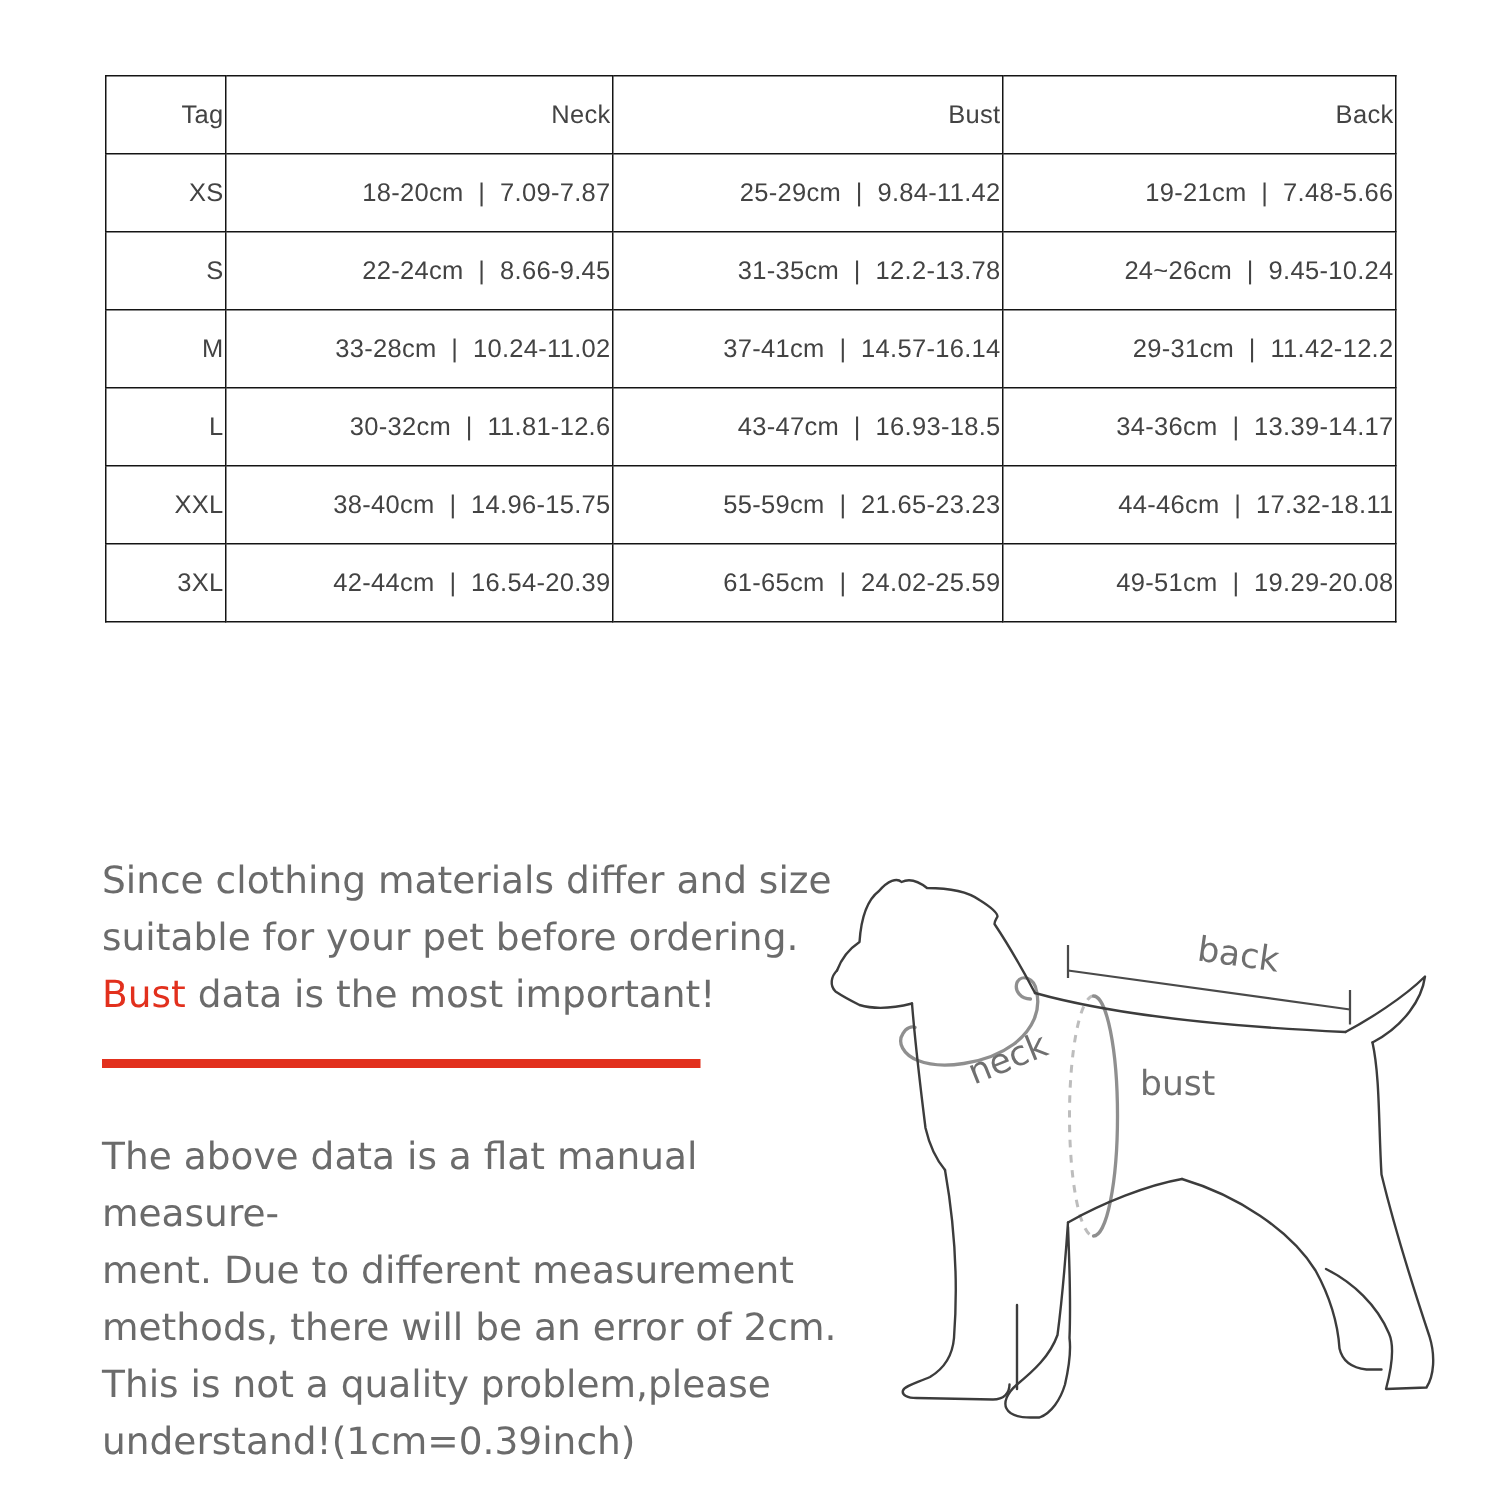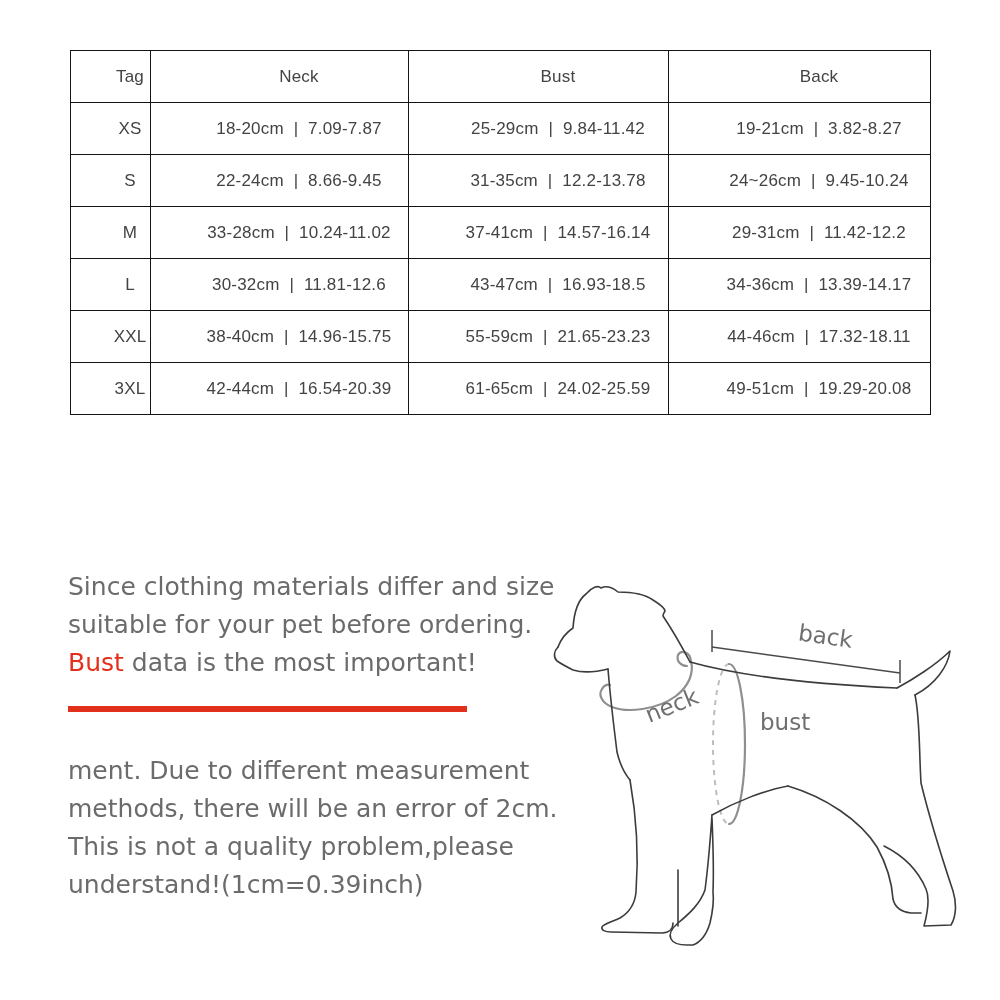--- a/index.html
+++ b/index.html
@@ -2,21 +2,21 @@
 <html><head>
 <meta charset="utf-8">
 <style>
   html,body{margin:0;padding:0;background:#ffffff;}
   .stage{position:relative;width:1000px;height:1000px;background:#fff;overflow:hidden;
          font-family:"Liberation Sans",sans-serif;}
 
   
   .size-table{position:absolute;left:70px;top:50px;width:860px;border-collapse:collapse;
               table-layout:fixed;}
-  .size-table td{border:1px solid #141414;height:49px;text-align:center;vertical-align:middle;
+  .size-table td{border:1px solid #141414;height:49px;text-align:right;vertical-align:middle;
                  font-size:17px;color:#434343;white-space:pre;letter-spacing:.2px;padding-left:40px;}
 
   
   .note{position:absolute;left:68px;width:500px;font-family:"DejaVu Sans",sans-serif;
         font-size:25px;line-height:38px;color:#6b6b6b;}
   .note-1{top:568px;}
   .note-2{top:752px;}
   .hl{color:#e2301d;}
   .red-bar{position:absolute;left:68px;top:706px;width:399px;height:6px;background:#e2301d;}
 
@@ -45,21 +45,21 @@
       <tr>
         <td>Tag</td>
         <td>Neck</td>
         <td>Bust</td>
         <td>Back</td>
       </tr>
       <tr>
         <td>XS</td>
         <td>18-20cm  |  7.09-7.87</td>
         <td>25-29cm  |  9.84-11.42</td>
-        <td>19-21cm  |  3.82-8.27</td>
+        <td>19-21cm  |  7.48-5.66</td>
       </tr>
       <tr>
         <td>S</td>
         <td>22-24cm  |  8.66-9.45</td>
         <td>31-35cm  |  12.2-13.78</td>
         <td>24~26cm  |  9.45-10.24</td>
       </tr>
       <tr>
         <td>M</td>
         <td>33-28cm  |  10.24-11.02</td>
@@ -88,20 +88,21 @@
   </table>
 
   <div class="note note-1">
     <div>Since clothing materials differ and size</div>
     <div>suitable for your pet before ordering.</div>
     <div><span class="hl">Bust</span><span> data is the most important!</span></div>
   </div>
   <div class="red-bar"></div>
 
   <div class="note note-2">
+    <div>The above data is a flat manual measure-</div>
     <div>ment. Due to different measurement</div>
     <div>methods, there will be an error of 2cm.</div>
     <div>This is not a quality problem,please</div>
     <div>understand!(1cm=0.39inch)</div>
   </div>
 
   <div class="diagram">
     <svg viewBox="0 0 460 448" xmlns="http://www.w3.org/2000/svg">
 
       <g>

